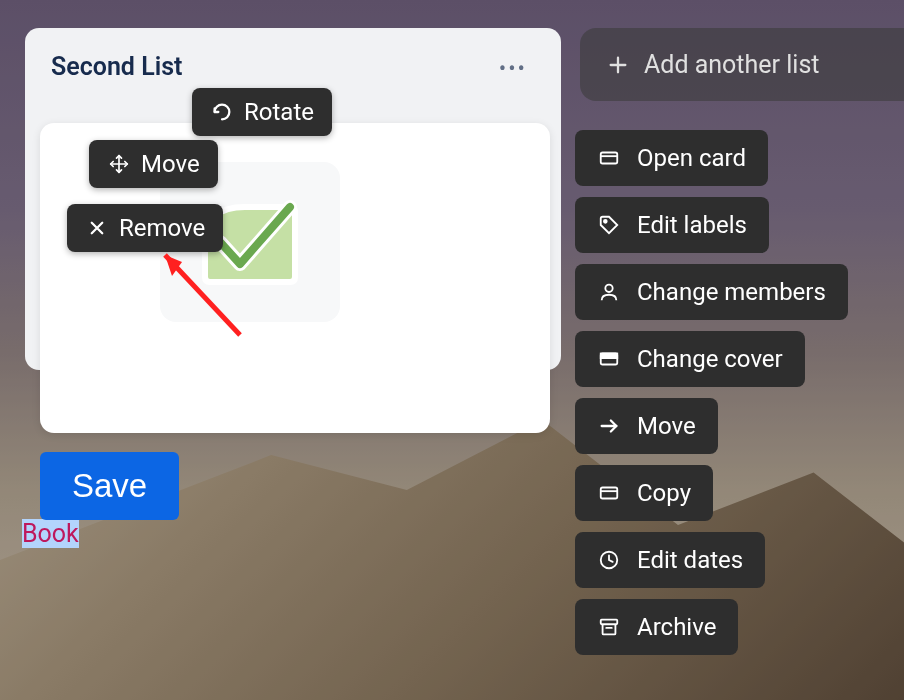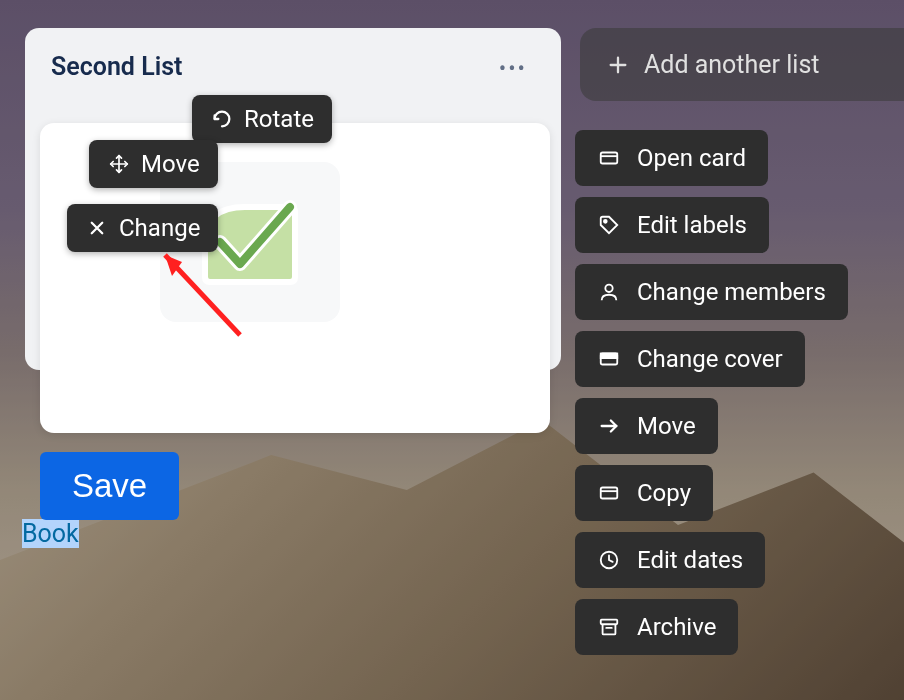--- a/index.html
+++ b/index.html
@@ -66,21 +66,21 @@
       background: #fff;
       border-radius: 14px;
       padding: 18px 20px;
       box-shadow: 0 2px 8px rgba(0,0,0,0.1);
     }
     .card-text {
       position: absolute;
       bottom: 152px;
       left: 22px;
       font-size: 25px;
-      color: #0369a1;
+      color: #be185d;
     }
     .card-text .highlighted {
       background: #b3d4fc;
     }
     .sticker-container {
       position: absolute;
       top: 162px;
       left: 160px;
       width: 180px;
       height: 160px;
@@ -101,21 +101,21 @@
       border-radius: 8px;
       padding: 10px 18px;
       font-size: 24px;
       display: flex;
       align-items: center;
       gap: 10px;
       cursor: pointer;
       box-shadow: 0 2px 6px rgba(0,0,0,0.3);
     }
     .rotate-btn {
-      top: 95px;
+      top: 88px;
       left: 192px;
     }
     .move-btn {
       top: 140px;
       left: 89px;
     }
     .remove-btn {
       top: 204px;
       left: 67px;
     }
@@ -230,21 +230,21 @@
   </span>
   <span>Move</span>
 </div>
 
 <div class="floating-btn remove-btn">
   <span class="icon">
     <svg width="18" height="18" viewBox="0 0 24 24" fill="none" stroke="white" stroke-width="3">
       <path d="M5 5 L19 19 M19 5 L5 19" stroke-linecap="round"></path>
     </svg>
   </span>
-  <span>Change</span>
+  <span>Remove</span>
 </div>
 
 <svg class="arrow-annotation" viewBox="0 0 110 100">
   <line x1="100" y1="95" x2="25" y2="15" stroke="#ff2020" stroke-width="5"></line>
   <polygon points="25,15 42,22 32,36" fill="#ff2020"></polygon>
 </svg>
 
 <button class="save-btn">Save</button>
 
 <div class="add-list-btn">

